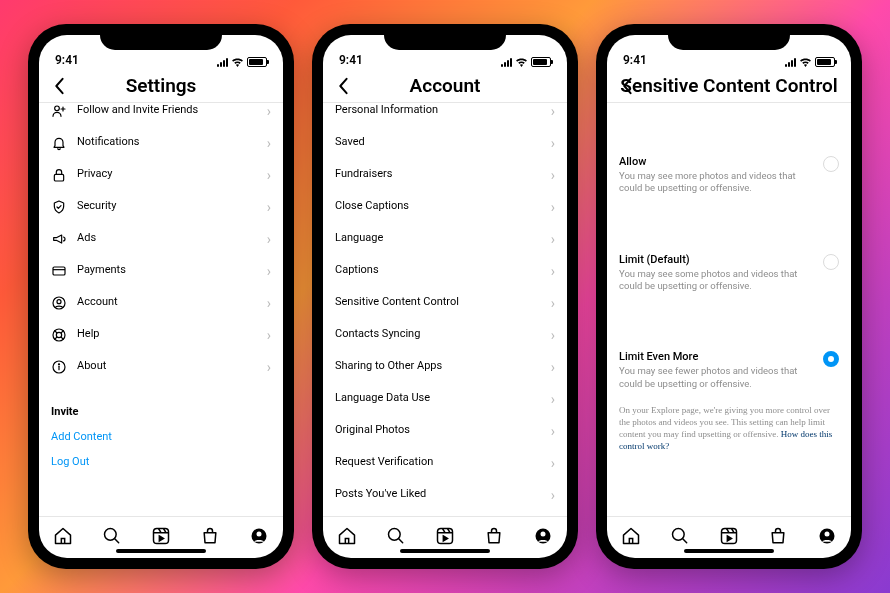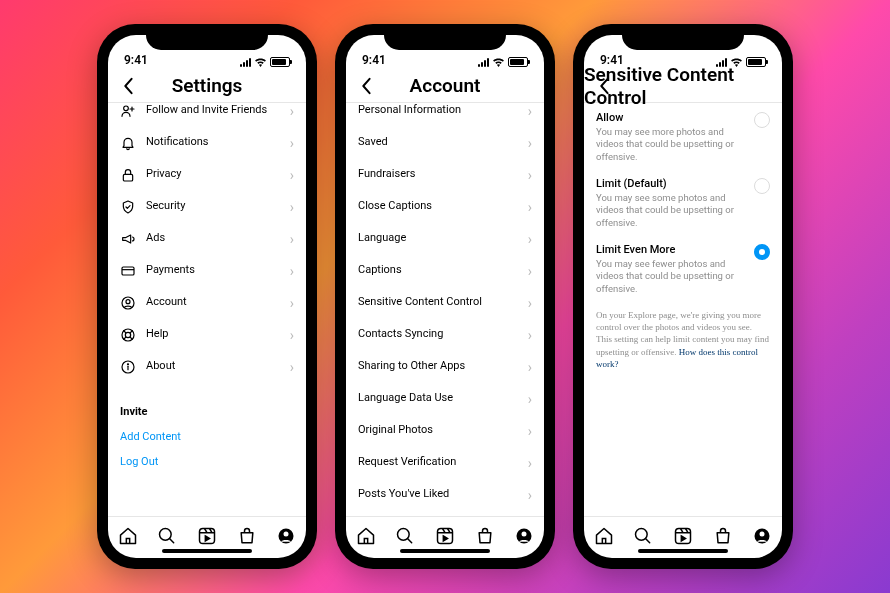--- a/index.html
+++ b/index.html
@@ -8,21 +8,21 @@
     height: 593px;
     background: linear-gradient(135deg, #ff3a6e 0%, #ff5a3a 20%, #ff9a3a 40%, #ff4aaa 60%, #c040c0 80%, #8a3ad0 100%);
     display: flex;
     justify-content: center;
     align-items: center;
     gap: 18px;
     font-family: -apple-system, BlinkMacSystemFont, "Segoe UI", Roboto, sans-serif;
     overflow: hidden;
   }
   .phone {
-    width: 220px;
+    width: 266px;
     height: 545px;
     background: #000;
     border-radius: 38px;
     padding: 11px;
     position: relative;
     box-shadow: 0 8px 30px rgba(0,0,0,0.3);
   }
   .screen {
     width: 100%;
     height: 100%;
@@ -91,21 +91,21 @@
     height: 32px;
     padding: 0 12px;
     gap: 10px;
   }
   .row-icon { width: 16px; height: 16px; display: flex; align-items: center; justify-content: center; flex-shrink: 0; }
   .row-label { font-size: 11px; flex: 1; }
   .chev { color: #bbb; font-size: 14px; }
   .section-label { font-size: 11px; font-weight: 700; padding: 14px 12px 6px 12px; }
   .link-row { padding: 6px 12px; font-size: 11px; color: #0095f6; }
 
-  .radio-row { padding: 8px 12px 6px; display: flex; gap: 10px; }
+  .radio-row { padding: 8px 12px 6px; display: flex; gap: 10px; margin-top: 44px; }
   .radio-text { flex: 1; }
   .radio-title { font-size: 11px; font-weight: 500; color: #000; }
   .radio-desc { font-size: 9.5px; color: #8e8e8e; line-height: 1.3; margin-top: 2px; }
   .radio-btn { width: 16px; height: 16px; border-radius: 50%; border: 1.5px solid #dbdbdb; flex-shrink: 0; margin-top: 1px; }
   .radio-btn.selected { border: 5px solid #0095f6; }
   .info-text { font-size: 9px; color: #8e8e8e; padding: 8px 12px; line-height: 1.35; font-family: Liberation Serif, serif; }
   .info-link { color: #00376b; }
 
   .tabbar {
     height: 42px;

